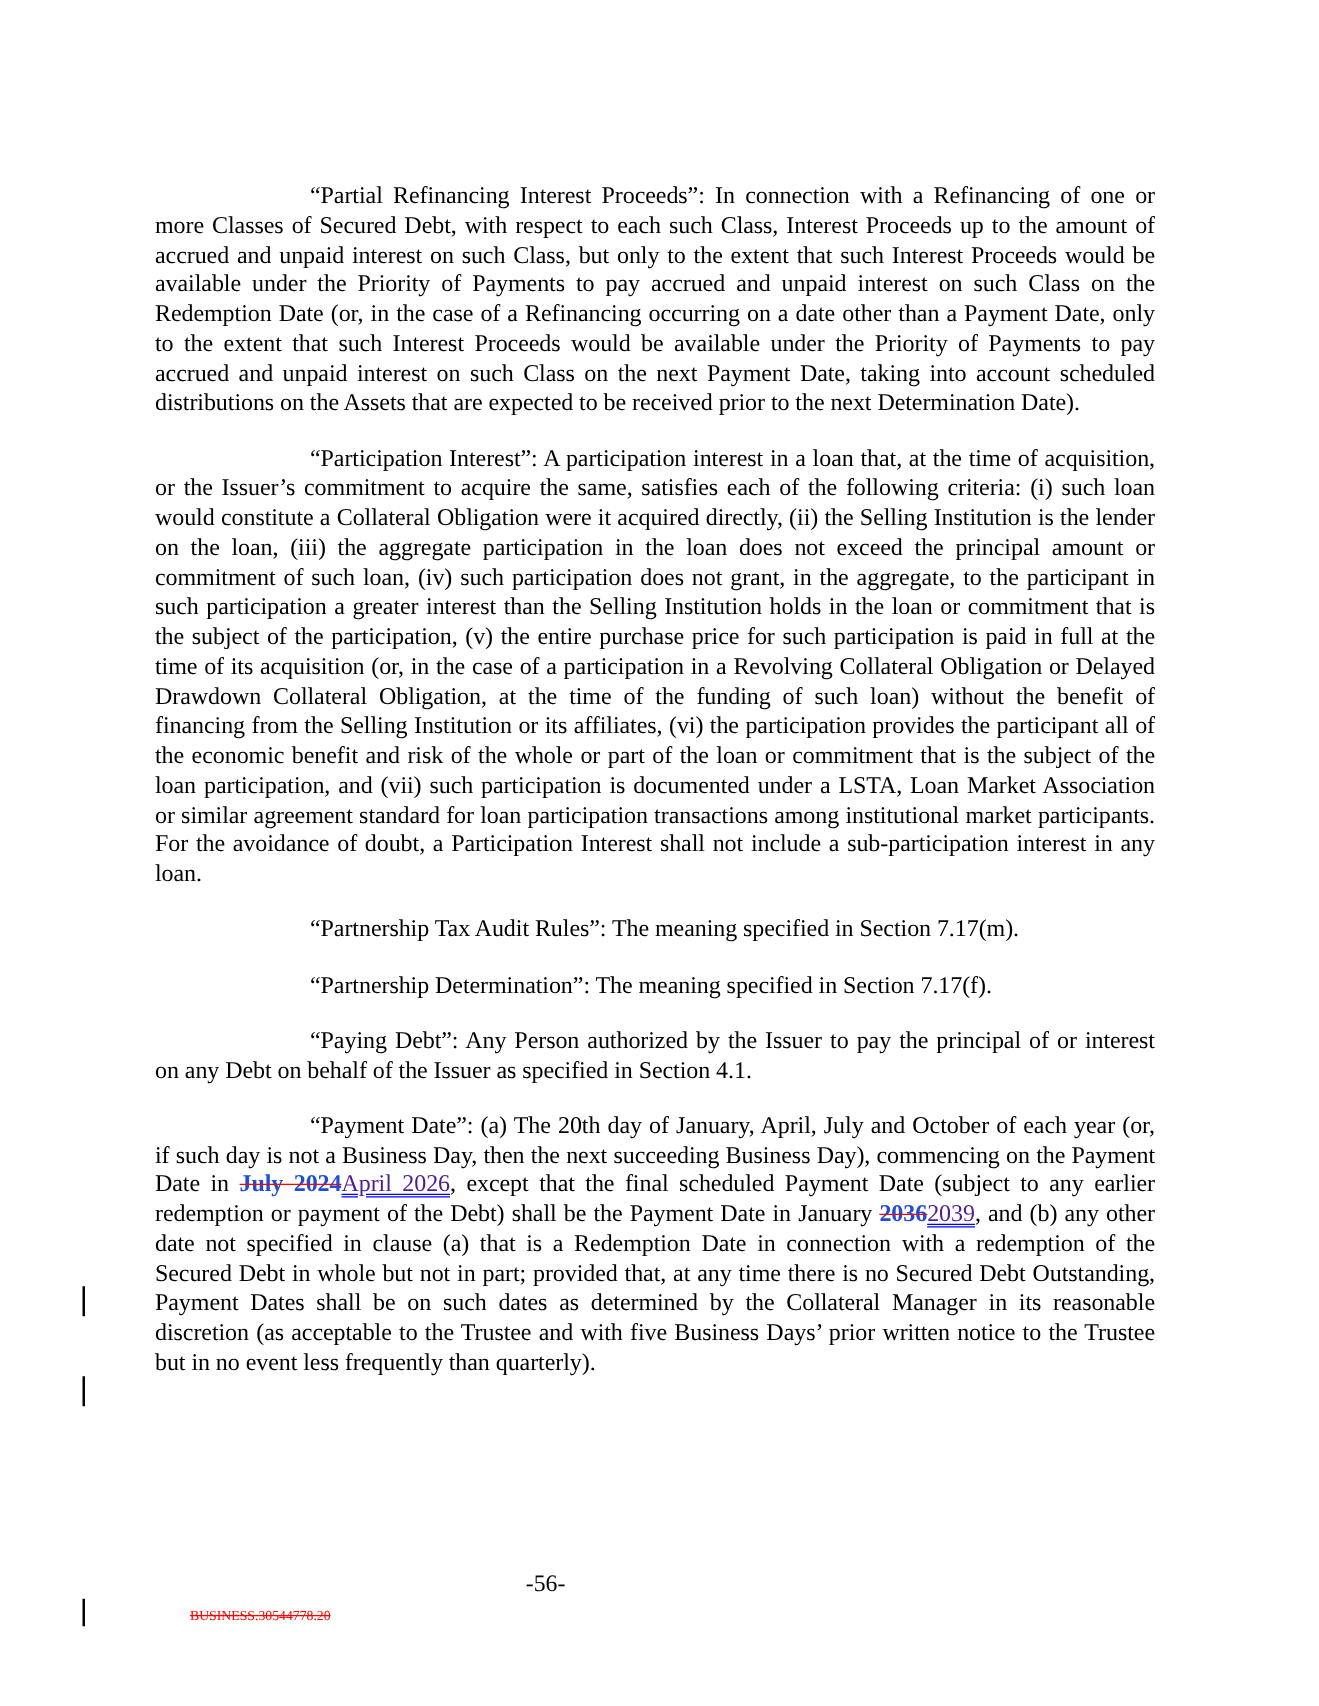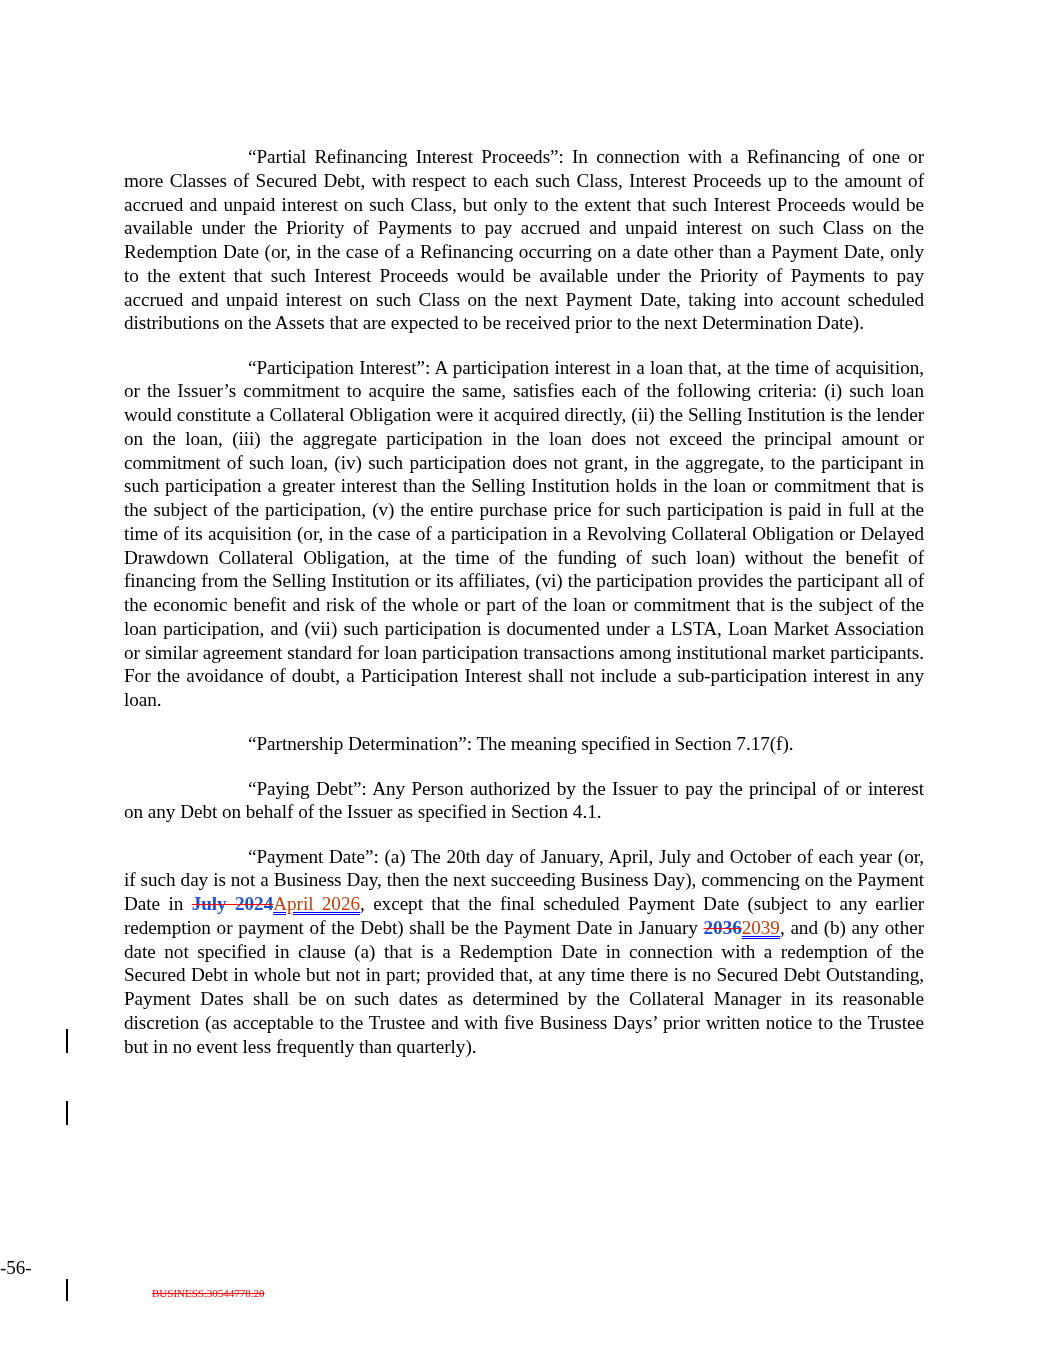--- a/index.html
+++ b/index.html
@@ -31,39 +31,40 @@
   }
   .u { text-underline-offset: 2px; text-decoration-thickness: 1px; }
   .del {
     color: #1d4ed8;
     text-decoration: line-through;
     text-decoration-color: #ff0000;
     text-decoration-thickness: 1px;
     font-weight: bold;
   }
   .ins {
-    color: #c2410c;
+    color: #4c1d95;
     text-decoration: underline double;
     text-decoration-color: #0000ff;
     text-underline-offset: 2px;
     text-decoration-thickness: 1px;
   }
   .change-bar {
     position: absolute;
     left: 66px;
     width: 2px;
     background: #000000;
   }
   .page-number {
     position: absolute;
     top: 1257px;
     left: 0;
     width: 841px;
-    text-align: left;
+    text-align: center;
     font-size: 19px;
+    padding-left: 16px;
   }
   .doc-id {
     position: absolute;
     left: 124px;
     top: 1287px;
     font-size: 11px;
     color: #ff0000;
     text-decoration: line-through;
     text-decoration-color: #ff0000;
     margin-left: 28px;
@@ -71,20 +72,21 @@
 </style>
 </head>
 <body>
 
 <div class="page">
 
   <p class="para"><span>“</span><span class="u">Partial Refinancing Interest Proceeds</span><span>”:  </span><span>In connection with a Refinancing of one or more Classes of Secured Debt, with respect to each such Class, Interest Proceeds up to the amount of accrued and unpaid interest on such Class, but only to the extent that such Interest Proceeds would be available under the Priority of Payments to pay accrued and unpaid interest on such Class on the Redemption Date (or, in the case of a Refinancing occurring on a date other than a Payment Date, only to the extent that such Interest Proceeds would be available under the Priority of Payments to pay accrued and unpaid interest on such Class on the next Payment Date, taking into account scheduled distributions on the Assets that are expected to be received prior to the next Determination Date).</span></p>
 
   <p class="para"><span>“</span><span class="u">Participation Interest</span><span>”:  </span><span>A participation interest in a loan that, at the time of acquisition, or the Issuer’s commitment to acquire the same, satisfies each of the following criteria:  (i) such loan would constitute a Collateral Obligation were it acquired directly, (ii) the Selling Institution is the lender on the loan, (iii) the aggregate participation in the loan does not exceed the principal amount or commitment of such loan, (iv) such participation does not grant, in the aggregate, to the participant in such participation a greater interest than the Selling Institution holds in the loan or commitment that is the subject of the participation, (v) the entire purchase price for such participation is paid in full at the time of its acquisition (or, in the case of a participation in a Revolving Collateral Obligation or Delayed Drawdown Collateral Obligation, at the time of the funding of such loan) without the benefit of financing from the Selling Institution or its affiliates, (vi) the participation provides the participant all of the economic benefit and risk of the whole or part of the loan or commitment that is the subject of the loan participation, and (vii) such participation is documented under a LSTA, Loan Market Association or similar agreement standard for loan participation transactions among institutional market participants.  For the avoidance of doubt, a Participation Interest shall not include a sub-participation interest in any loan.</span></p>
 
+  <p class="para"><span>“</span><span class="u">Partnership Tax Audit Rules</span><span>”:  </span><span>The meaning specified in </span><span class="u">Section 7.17(m)</span><span>.</span></p>
 
   <p class="para"><span>“</span><span class="u">Partnership Determination</span><span>”:  </span><span>The meaning specified in </span><span class="u">Section 7.17(f)</span><span>.</span></p>
 
   <p class="para"><span>“</span><span class="u">Paying Debt</span><span>”:  </span><span>Any Person authorized by the Issuer to pay the principal of or interest on any Debt on behalf of the Issuer as specified in </span><span class="u">Section 4.1</span><span>.</span></p>
 
 
   <p class="para"><span>“</span><span class="u">Payment Date</span><span>”:  </span><span>(a) The 20th day of January, April, July and October of each year (or, if such day is not a Business Day, then the next succeeding Business Day), commencing on the Payment Date in </span><span class="del">July 2024</span><span class="ins">April 2026</span><span>, except that the final scheduled Payment Date (subject to any earlier redemption or payment of the Debt) shall be the Payment Date in January </span><span class="del">2036</span><span class="ins">2039</span><span>, and (b) any other date not specified in clause (a) that is a Redemption Date in connection with a redemption of the Secured Debt in whole but not in part; </span><span class="u">provided</span><span> that, at any time there is no Secured Debt Outstanding, Payment Dates shall be on such dates as determined by the Collateral Manager in its reasonable discretion (as acceptable to the Trustee and with five Business Days’ prior written notice to the Trustee but in no event less frequently than quarterly).</span></p>
 
 </div>
 

